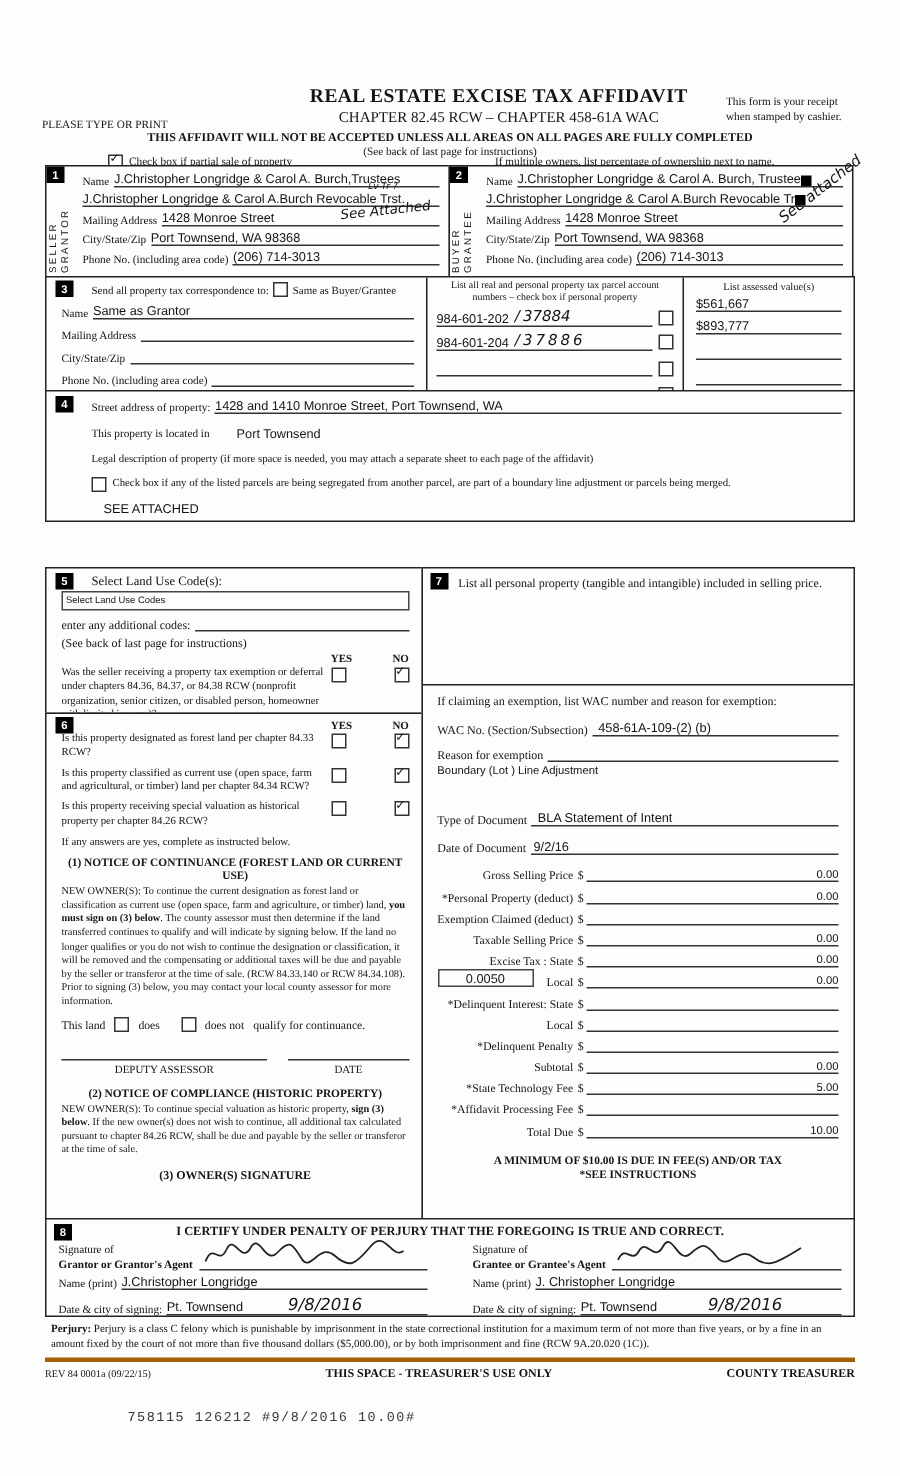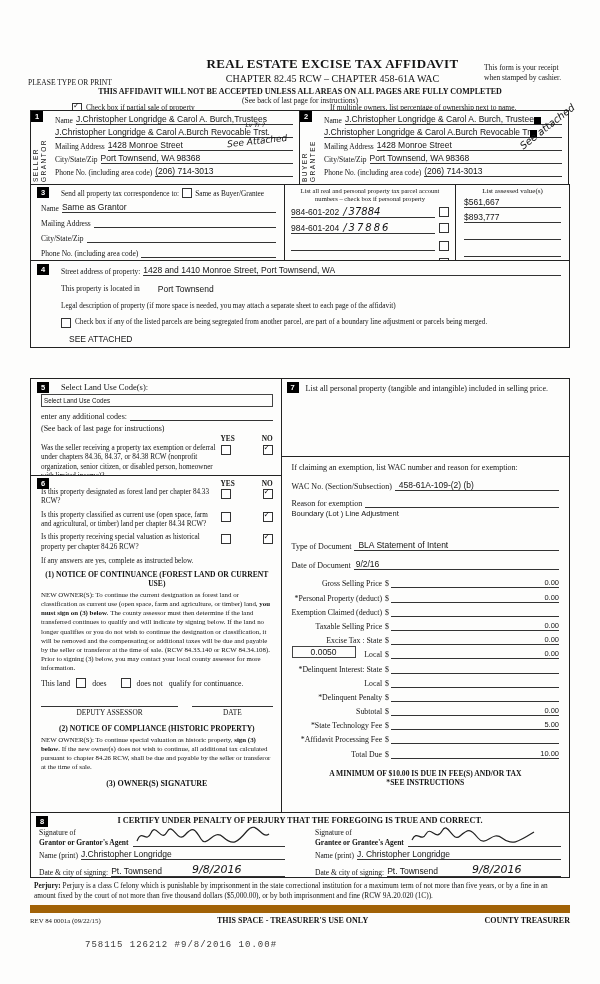--- a/index.html
+++ b/index.html
@@ -540,25 +540,25 @@
             <span class="flabel">Date &amp; city of signing:</span>
             <span class="uline">
                 <span class="val">Pt. Townsend</span>
               <span class="hand" style="font-size:11px;margin-left:34px;">9/8/2016</span>
               </span>
           </div>
         </div>
       </div>
     </div>
 
-    <div style="border-bottom:8px solid #a16207;padding:3px 4px 4px 4px;font-size:7.3px;line-height:1.35;">
+    <div style="border-bottom:3px solid #a16207;padding:3px 4px 4px 4px;font-size:7.3px;line-height:1.35;">
       <b>Perjury:</b><span> Perjury is a class C felony which is punishable by imprisonment in the state correctional institution for a maximum term of not more than five years, or by a fine in an amount fixed by the court of not more than five thousand dollars ($5,000.00), or by both imprisonment and fine (RCW 9A.20.020 (1C)).</span>
     </div>
 
-    <div style="display:flex;justify-content:space-between;align-items:center;margin-top:3px;">
+    <div style="display:flex;justify-content:space-between;align-items:flex-end;margin-top:3px;">
       <span style="font-size:6.8px;">REV 84 0001a (09/22/15)</span>
       <span style="font-size:8px;font-weight:bold;">THIS SPACE - TREASURER'S USE ONLY</span>
       <span style="font-size:8px;font-weight:bold;">COUNTY TREASURER</span>
     </div>
   </div>
 
   <div class="abs" style="left:85px;top:940px;font-family:'Liberation Mono',monospace;font-size:9px;letter-spacing:1px;color:#3a3a3a;">758115 126212 #9/8/2016 10.00#</div>
 
 </div>
 

